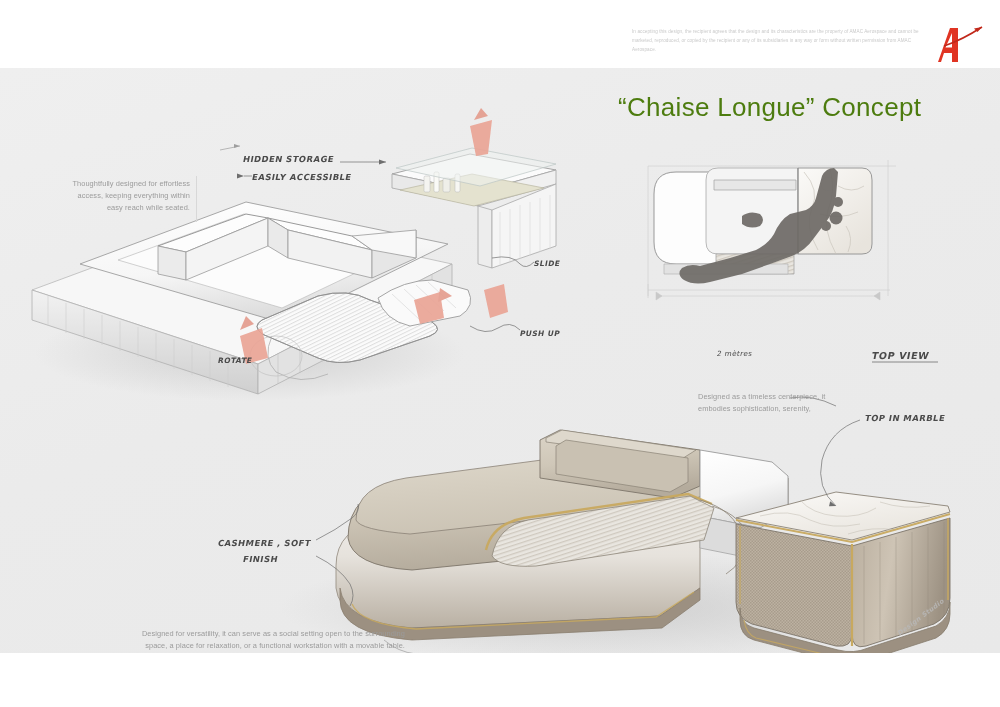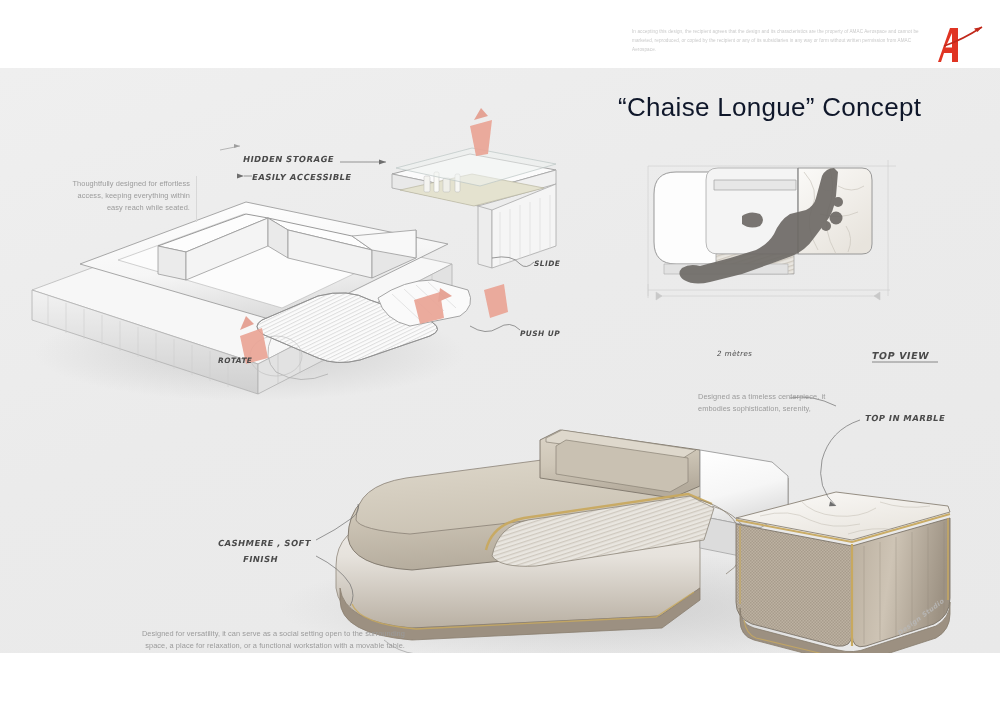--- a/index.html
+++ b/index.html
@@ -33,21 +33,21 @@
     position: absolute; left: 0; top: 68px; width: 1000px; height: 585px;
     background: linear-gradient(160deg,#efefef 0%,#ebebeb 45%,#e9e9e9 100%);
   }
   .footer-band {
     position: absolute; left: 0; top: 653px; width: 1000px; height: 54px;
     background: #ffffff;
   }
   
   .title {
     position: absolute; left: 618px; top: 92px;
-    font-size: 26px; font-weight: 300; color: #0f172a;
+    font-size: 26px; font-weight: 300; color: #4d7c0f;
     letter-spacing: .3px; white-space: nowrap;
   }
   
   .desc {
     position: absolute;
     font-size: 7.4px; line-height: 1.62;
     color: #9b9b9b; letter-spacing: .01em;
   }
   #desc-top-left { left: 60px; top: 110px; width: 130px; text-align: right; }
   #desc-mid-right { left: 698px; top: 323px; width: 160px; text-align: left; }

